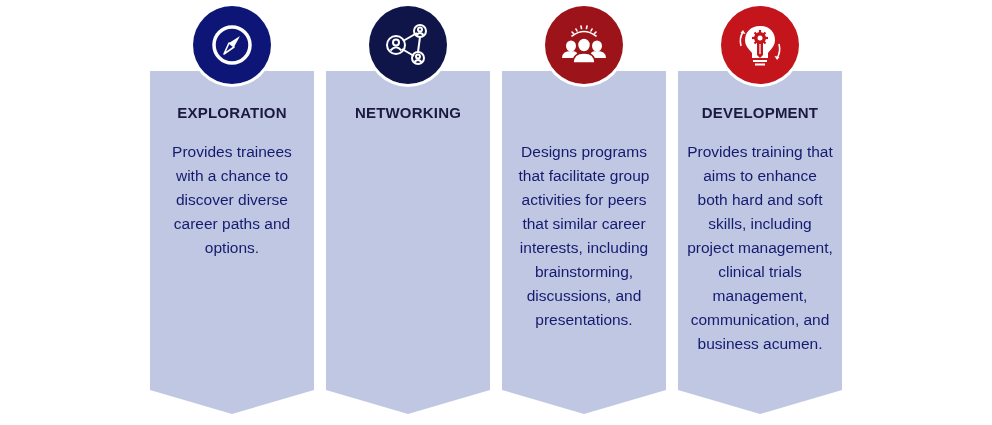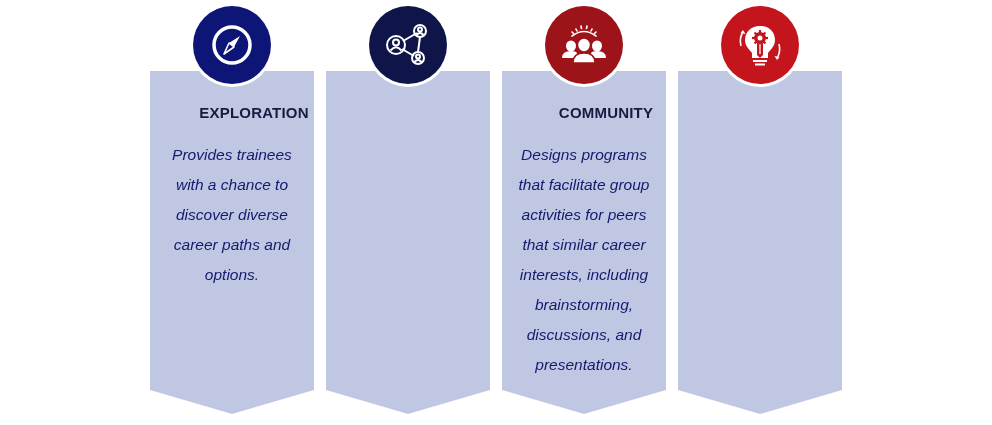--- a/index.html
+++ b/index.html
@@ -6,23 +6,23 @@
   body { width: 992px; height: 425px; position: relative; overflow: hidden;
          font-family: "Liberation Sans", "DejaVu Sans", sans-serif; }
   .card { position: absolute; top: 0; width: 164px; height: 425px; }
   .card svg.shape { position: absolute; left: 0; top: 0; }
   .icon-wrap { position: absolute; top: 3px; left: 40px; width: 84px; height: 84px;
                border-radius: 50%; background: #ffffff; }
   .icon-circle { position: absolute; left: 3px; top: 3px; width: 78px; height: 78px;
                  border-radius: 50%; display: flex; align-items: center; justify-content: center; }
   .icon-circle svg { width: 54px; height: 54px; }
   .title { position: absolute; top: 104px; left: 0; width: 164px; text-align: center;
-           font-weight: bold; font-size: 15px; letter-spacing: 0.2px; color: #1a1a40; padding-left: 22px; }
+           font-weight: bold; font-size: 15px; letter-spacing: 0.2px; color: #1a1a40; }
   .desc { position: absolute; top: 140px; left: 8px; width: 148px; text-align: center;
-          font-size: 15.5px; line-height: 30px; color: #141a6e; font-weight: 500; font-style: italic; }
+          font-size: 15.5px; line-height: 24px; color: #141a6e; font-weight: 500; }
 </style>
 </head>
 <body>
 
 <div class="card" style="left:150px;">
   <svg class="shape" width="164" height="425">
     <polygon points="0,71 164,71 164,390 82,414 0,390" fill="#c0c7e3"></polygon>
   </svg>
   <div class="icon-wrap">
     <div class="icon-circle" style="background:#0d1577;">
@@ -52,20 +52,21 @@
         <path d="M9.5,32.5 Q15,26 20.5,32.5"></path>
         <circle cx="39" cy="13" r="6"></circle>
         <circle cx="39" cy="11.5" r="2"></circle>
         <path d="M35.5,17 Q39,13 42.5,17"></path>
         <circle cx="37" cy="40" r="6"></circle>
         <circle cx="37" cy="38.5" r="2"></circle>
         <path d="M33.5,44 Q37,40 40.5,44"></path>
       </svg>
     </div>
   </div>
+  <div class="title">NETWORKING</div>
 </div>
 
 <div class="card" style="left:502px;">
   <svg class="shape" width="164" height="425">
     <polygon points="0,71 164,71 164,390 82,414 0,390" fill="#c0c7e3"></polygon>
   </svg>
   <div class="icon-wrap">
     <div class="icon-circle" style="background:#9c1419;">
       <svg viewBox="0 0 54 54">
         <g stroke="#ffffff" stroke-width="1.6" fill="none" stroke-linecap="round">
@@ -81,21 +82,20 @@
           <ellipse cx="14" cy="28" rx="5" ry="5.5"></ellipse>
           <path d="M5,40 Q5,33 14,33 Q19,33 20,35 L20,40 Z"></path>
           <ellipse cx="40" cy="28" rx="5" ry="5.5"></ellipse>
           <path d="M49,40 Q49,33 40,33 Q35,33 34,35 L34,40 Z"></path>
         </g>
         <ellipse cx="27" cy="27" rx="6.5" ry="7" fill="#ffffff" stroke="#9c1419" stroke-width="1.5"></ellipse>
         <path d="M16,45 Q16,35 27,35 Q38,35 38,45 Z" fill="#ffffff" stroke="#9c1419" stroke-width="1.5"></path>
       </svg>
     </div>
   </div>
-  <div class="title">COMMUNITY</div>
   <div class="desc">Designs programs that facilitate group activities for peers that similar career interests, including brainstorming, discussions, and presentations.</div>
 </div>
 
 <div class="card" style="left:678px;">
   <svg class="shape" width="164" height="425">
     <polygon points="0,71 164,71 164,390 82,414 0,390" fill="#c0c7e3"></polygon>
   </svg>
   <div class="icon-wrap">
     <div class="icon-circle" style="background:#c4151c;">
       <svg viewBox="0 0 54 54">
@@ -114,13 +114,15 @@
         <line x1="27" y1="26" x2="27" y2="36" stroke="#ffffff" stroke-width="1.2"></line>
         <g fill="none" stroke="#ffffff" stroke-width="1.6">
           <path d="M8,28 Q6,20 10,14"></path>
           <path d="M46,26 Q48,34 44,40"></path>
         </g>
         <polygon points="10,12 12.5,16 7.5,15" fill="#ffffff"></polygon>
         <polygon points="44,42 41.5,38 46.5,39" fill="#ffffff"></polygon>
       </svg>
     </div>
   </div>
+  <div class="title">DEVELOPMENT</div>
+  <div class="desc">Provides training that aims to enhance both hard and soft skills, including project management, clinical trials management, communication, and business acumen.</div>
 </div>
 
 </body></html>

